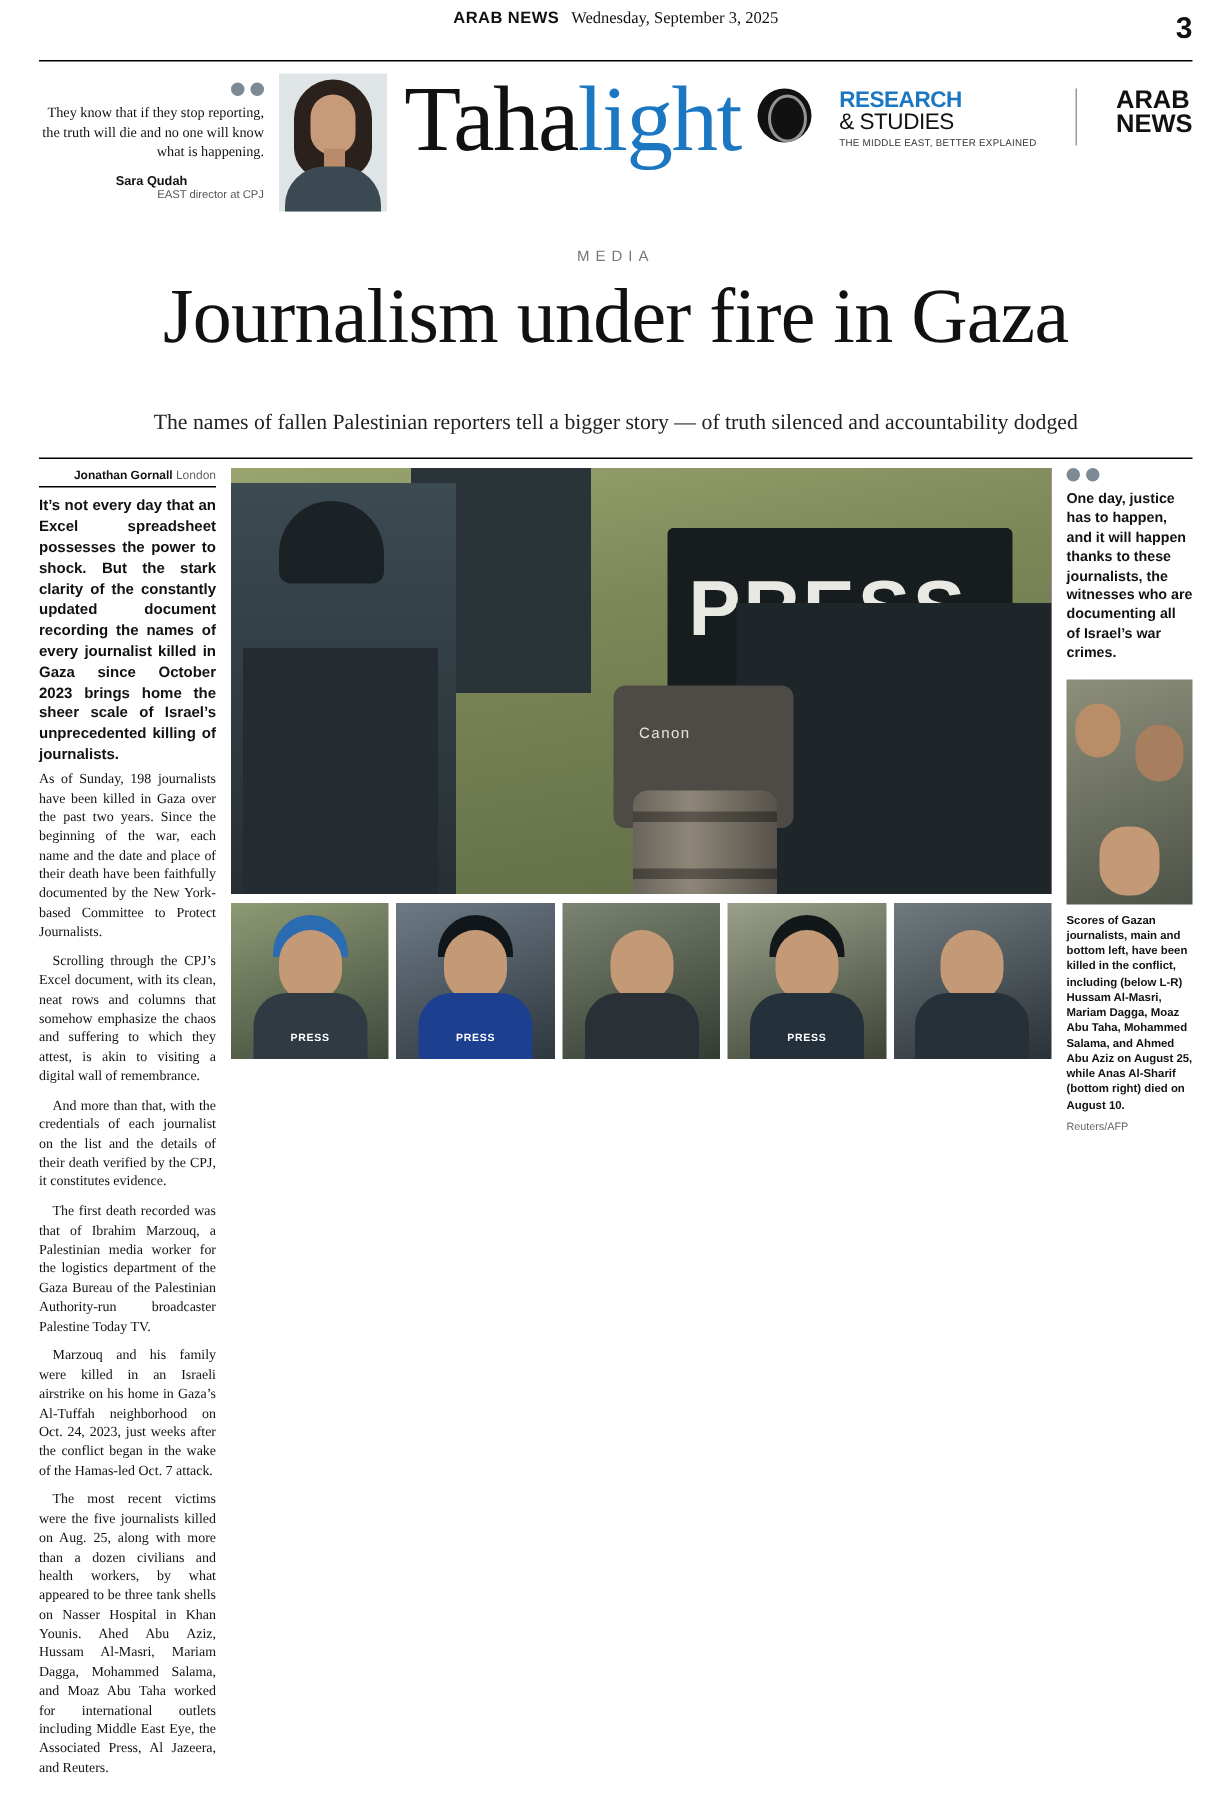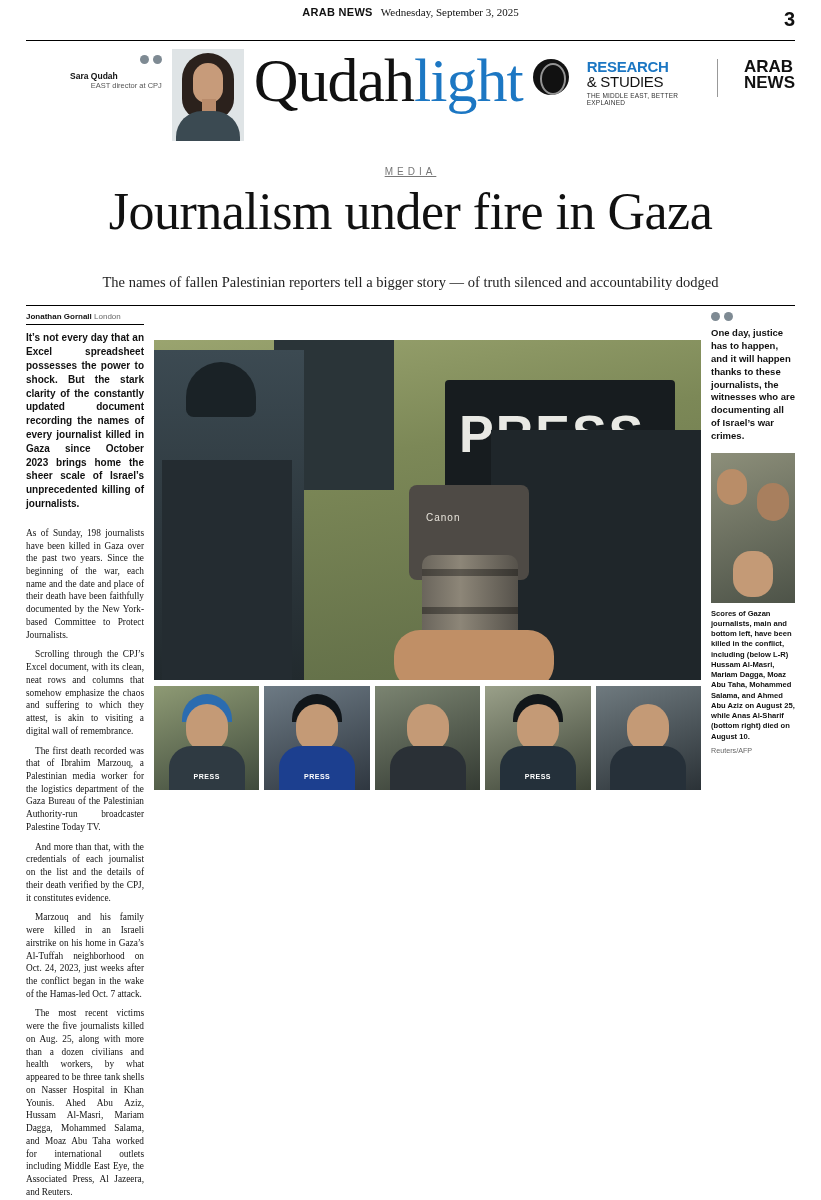--- a/index.html
+++ b/index.html
@@ -40,43 +40,43 @@
   .rs-logo{display:flex;align-items:flex-start;gap:18px;padding-top:10px;}
   .globe{width:36px;height:36px;border-radius:50%;background:#111;position:relative;overflow:hidden;flex:0 0 auto;}
   .globe:after{content:"";position:absolute;left:7px;top:4px;width:22px;height:28px;border-radius:50%;border:2px solid #fff;opacity:.55;}
   .rs-txt .l1{font-family:"Liberation Sans",sans-serif;font-weight:bold;font-size:15px;line-height:1;color:#1c77c3;letter-spacing:-.3px;}
   .rs-txt .l2{font-family:"Liberation Sans",sans-serif;font-weight:normal;font-size:15px;line-height:1.05;color:#111;letter-spacing:-.3px;}
   .rs-txt .l3{font-family:"Liberation Sans",sans-serif;font-size:6.5px;color:#333;letter-spacing:.2px;margin-top:2px;}
   .vrule{width:1px;height:38px;background:#999;margin:0 8px;}
   .an-txt div{font-family:"Liberation Sans",sans-serif;font-weight:bold;font-size:17px;line-height:.95;}
 
   
-  .kicker{text-align:center;font-family:"Liberation Sans",sans-serif;font-size:10px;letter-spacing:4px;color:#777;margin-top:22px;text-decoration:underline;}
+  .kicker{text-align:center;font-family:"Liberation Sans",sans-serif;font-size:10px;letter-spacing:4px;color:#777;margin-top:22px;}
   .headline{text-align:center;font-size:52px;line-height:1.05;margin-top:8px;font-weight:normal;letter-spacing:-.5px;}
   .standfirst{text-align:center;font-size:14.5px;margin-top:14px;color:#222;}
   .rule-head{border-top:1px solid #000;margin-top:14px;}
 
   
   .grid{display:flex;gap:10px;margin-top:6px;}
   .col-left{width:118px;flex:0 0 118px;}
   .col-mid{flex:1;}
   .col-right{width:84px;flex:0 0 84px;}
 
-  .byline{font-size:8px;font-family:"Liberation Sans",sans-serif;}
+  .byline{font-size:8px;font-family:"Liberation Sans",sans-serif;text-align:right;}
   .byline b{font-weight:bold;}
   .byline span{color:#666;}
   .rule-thin{border-top:1px solid #000;margin:3px 0 6px;}
 
   .intro{font-family:"Liberation Sans",sans-serif;font-weight:bold;font-size:10px;line-height:1.38;text-align:justify;}
-  .bodytext{font-size:9.3px;line-height:1.37;text-align:justify;margin-top:16px;}
+  .bodytext{font-size:9.3px;line-height:1.37;text-align:justify;margin-top:3px;}
   .bodytext p{margin:0 0 7px;text-indent:9px;}
   .bodytext p.first{text-indent:0;}
 
   
-  .hero{width:100%;height:340px;position:relative;overflow:hidden;background:#701a75;margin-top:28px;}
+  .hero{width:100%;height:284px;position:relative;overflow:hidden;background:#701a75;}
   .hero .sky{position:absolute;inset:0;background:linear-gradient(170deg,#9aa46f 0%,#7c8857 35%,#5e6b46 100%);}
   .hero .crowdA{position:absolute;left:0;top:10px;width:150px;height:330px;background:linear-gradient(180deg,#3c4a52,#222a2e);}
   .hero .crowdB{position:absolute;left:120px;top:0;width:120px;height:150px;background:#2a3438;}
   .hero .helmet{position:absolute;left:32px;top:22px;width:70px;height:55px;border-radius:36px 36px 8px 8px;background:#1a2226;}
   .hero .vest{position:absolute;left:8px;top:120px;width:130px;height:220px;background:#242c31;}
   .hero .pressblk{position:absolute;right:26px;top:40px;width:230px;height:110px;background:#171c1f;border-radius:4px;}
   .hero .pressblk:after{content:"PRESS";position:absolute;left:14px;top:24px;font-family:"Liberation Sans",sans-serif;font-weight:bold;font-size:52px;color:#e9e9e4;letter-spacing:2px;}
   .hero .rightman{position:absolute;right:0;top:90px;width:210px;height:250px;background:#1f262a;}
   .hero .camera-body{position:absolute;left:255px;top:145px;width:120px;height:95px;background:#4e4a45;border-radius:8px;}
   .hero .lens{position:absolute;left:268px;top:215px;width:96px;height:125px;border-radius:10px;background:linear-gradient(90deg,#6a655c,#8d8678 40%,#56524b);}
@@ -113,34 +113,35 @@
     <span class="mh-page">3</span>
   </div>
   <div class="rule-top"></div>
 
   <div class="band">
     <div class="quote-box">
       <div class="dots">
           <span class="dot"></span>
           <span class="dot"></span>
         </div>
+      <div class="quote-text">They know that if they stop reporting, the truth will die and no one will know what is happening.</div>
       <div class="quote-name">Sara Qudah</div>
       <div class="quote-role">EAST director at CPJ</div>
     </div>
 
     <div class="portrait">
       <div class="hair"></div>
         <div class="face"></div>
         <div class="neck"></div>
         <div class="body"></div>
     </div>
 
     <div class="spotlight-wrap">
       <div class="spotlight">
-        <span class="s-dark">Qudah</span><span class="s-blue">light</span>
+        <span class="s-dark">Taha</span><span class="s-blue">light</span>
       </div>
     </div>
 
     <div class="rs-logo">
       <span class="globe"></span>
       <div class="rs-txt">
         <div class="l1">RESEARCH</div>
         <div class="l2">&amp; STUDIES</div>
         <div class="l3">THE MIDDLE EAST, BETTER EXPLAINED</div>
       </div>
@@ -162,22 +163,22 @@
     <div class="col-left">
       <div class="byline">
         <b>Jonathan Gornall</b>
         <span>London</span>
       </div>
       <div class="rule-thin"></div>
       <div class="intro">It’s not every day that an Excel spreadsheet possesses the power to shock. But the stark clarity of the constantly updated document recording the names of every journalist killed in Gaza since October 2023 brings home the sheer scale of Israel’s unprecedented killing of journalists.</div>
       <div class="bodytext">
         <p class="first">As of Sunday, 198 journalists have been killed in Gaza over the past two years. Since the beginning of the war, each name and the date and place of their death have been faithfully documented by the New York-based Committee to Protect Journalists.</p>
         <p>Scrolling through the CPJ’s Excel document, with its clean, neat rows and columns that somehow emphasize the chaos and suffering to which they attest, is akin to visiting a digital wall of remembrance.</p>
+        <p>And more than that, with the credentials of each journalist on the list and the details of their death verified by the CPJ, it constitutes evidence.</p>
         <p>The first death recorded was that of Ibrahim Marzouq, a Palestinian media worker for the logistics department of the Gaza Bureau of the Palestinian Authority-run broadcaster Palestine Today TV.</p>
-        <p>And more than that, with the credentials of each journalist on the list and the details of their death verified by the CPJ, it constitutes evidence.</p>
         <p>Marzouq and his family were killed in an Israeli airstrike on his home in Gaza’s Al-Tuffah neighborhood on Oct. 24, 2023, just weeks after the conflict began in the wake of the Hamas-led Oct. 7 attack.</p>
         <p>The most recent victims were the five journalists killed on Aug. 25, along with more than a dozen civilians and health workers, by what appeared to be three tank shells on Nasser Hospital in Khan Younis. Ahed Abu Aziz, Hussam Al-Masri, Mariam Dagga, Mohammed Salama, and Moaz Abu Taha worked for international outlets including Middle East Eye, the Associated Press, Al Jazeera, and Reuters.</p>
 
       </div>
     </div>
 
     <div class="col-mid">
       <div class="hero">
         <div class="sky"></div>
         <div class="crowdB"></div>

